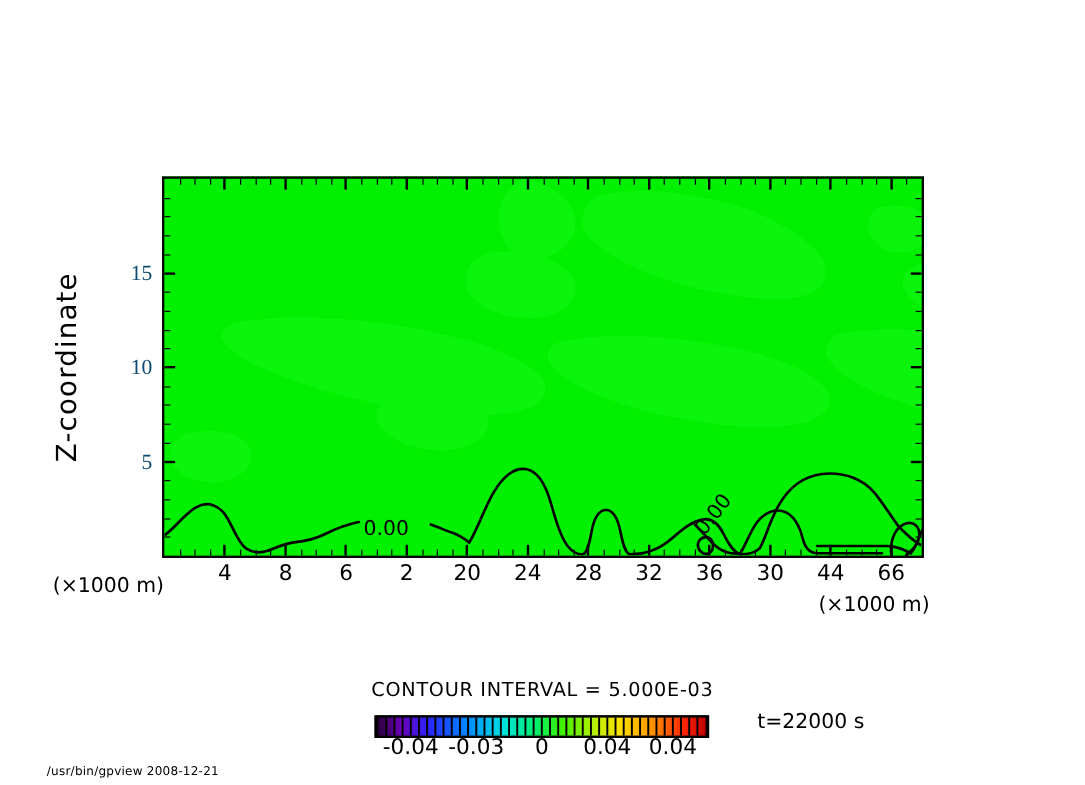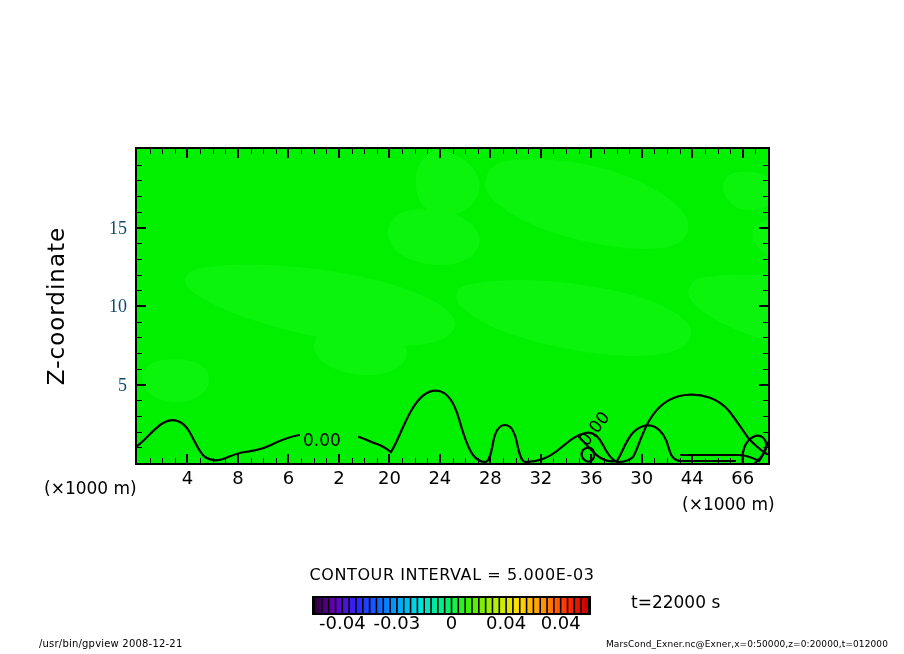--- a/index.html
+++ b/index.html
@@ -493,15 +493,14 @@
       <div class="cb-label" style="left: 30.3px; top: 0px;">-0.04</div>
       <div class="cb-label" style="left: 84.9px; top: 0px;">-0.03</div>
       <div class="cb-label" style="left: 139.5px; top: 0px;">0</div>
       <div class="cb-label" style="left: 194.1px; top: 0px;">0.04</div>
       <div class="cb-label" style="left: 248.7px; top: 0px;">0.04</div>
     </div>
 
   <div id="time-label">t=22000 s</div>
 
   <div id="footer-left">/usr/bin/gpview  2008-12-21</div>
-  <div id="footer-right">MarsCond_Exner.nc@Exner,x=0:50000,z=0:20000,t=012000</div>
 
 </div>
 
 </body></html>

